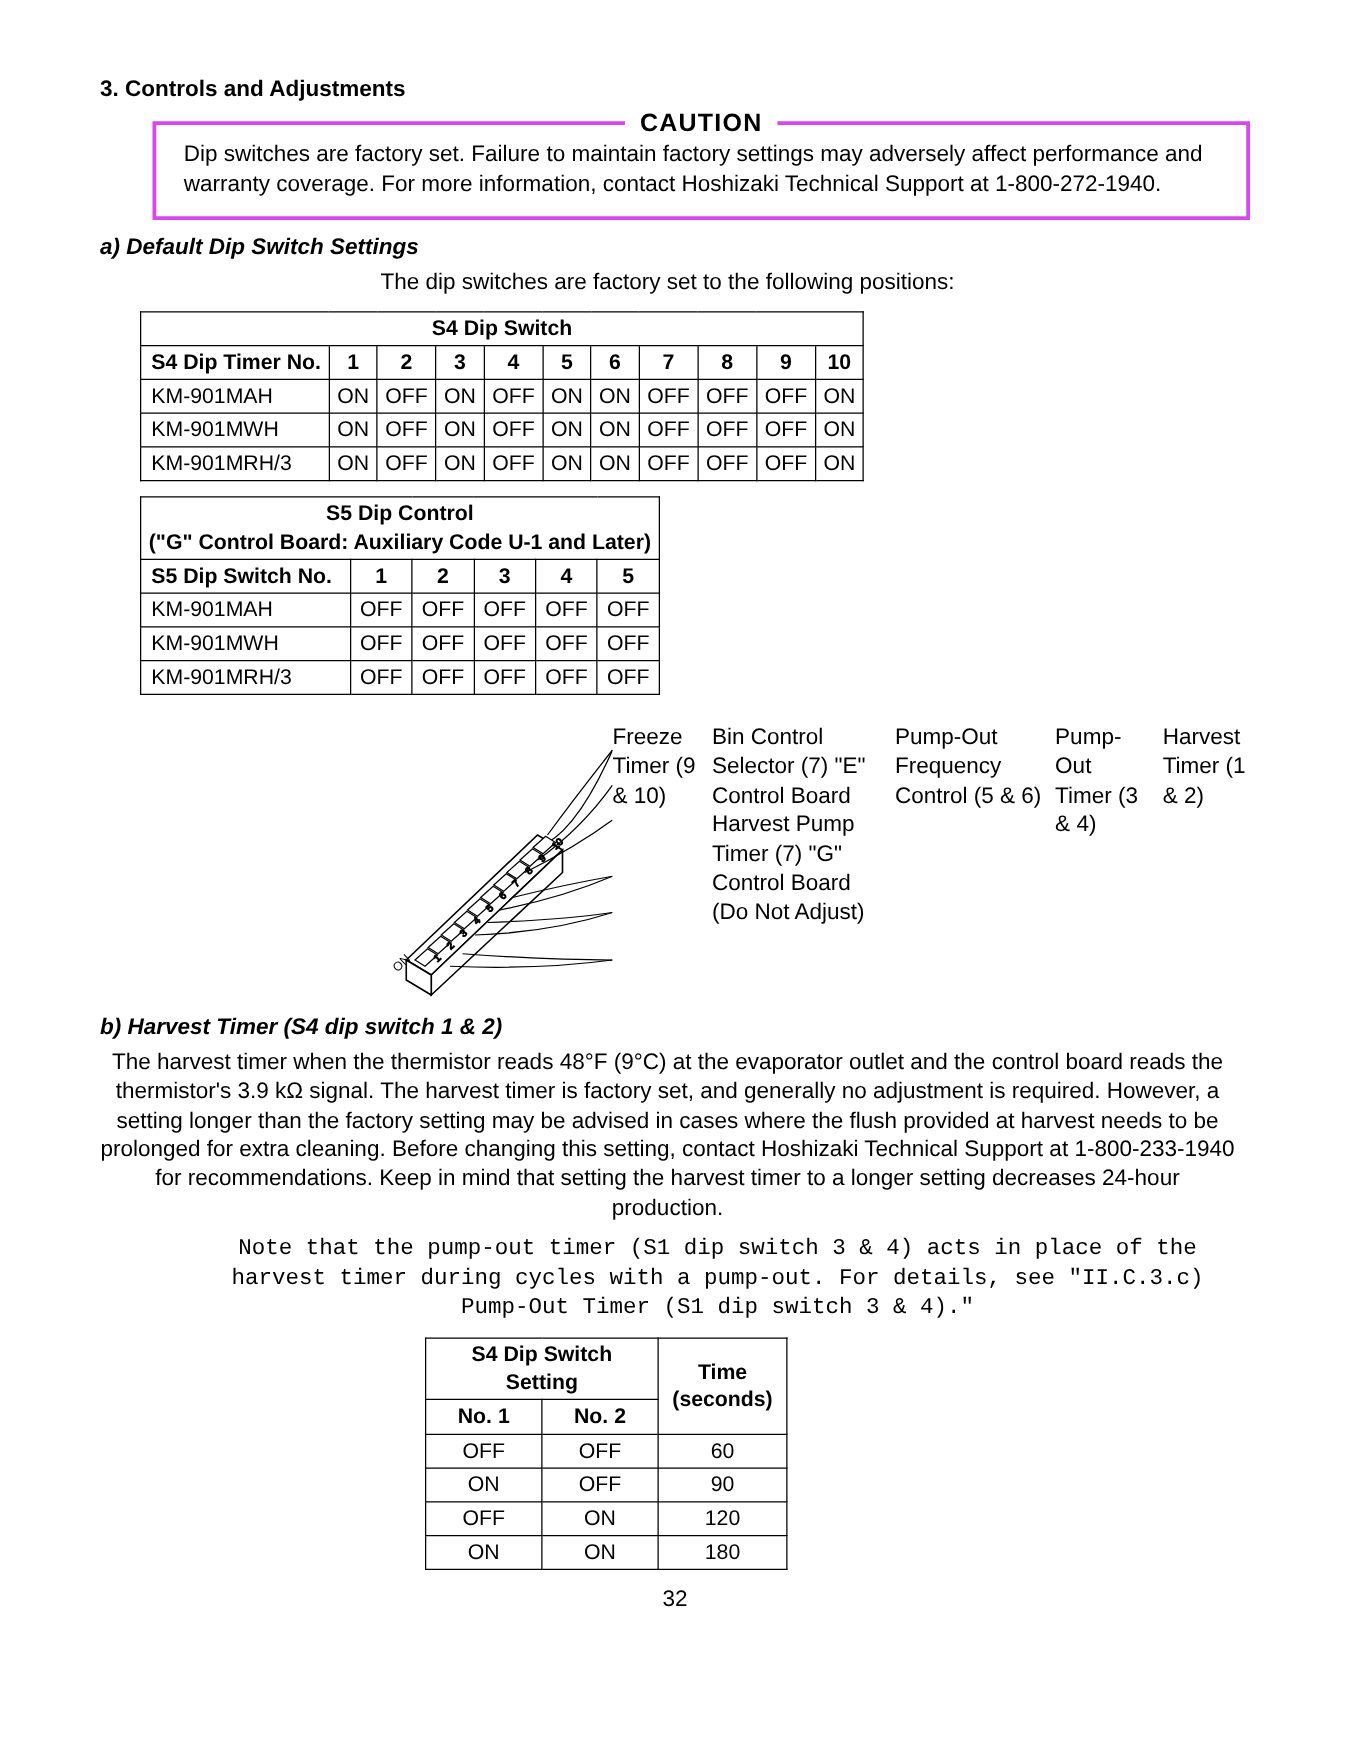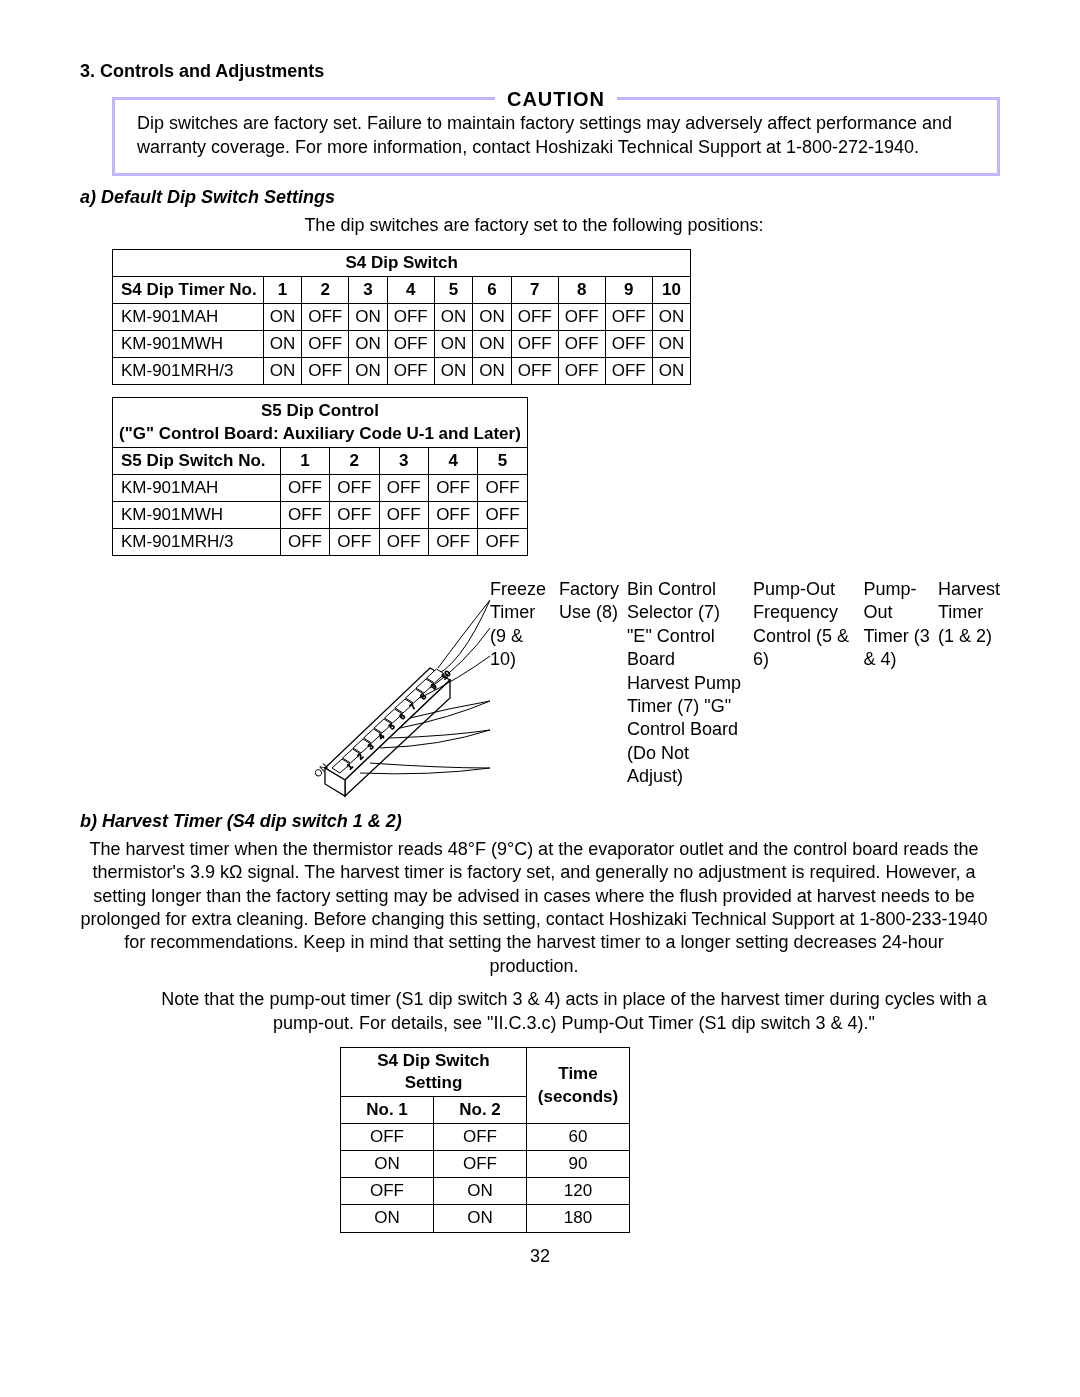--- a/index.html
+++ b/index.html
@@ -11,23 +11,23 @@
     padding: 60px 80px 40px 80px;
     width: 1080px;
     box-sizing: border-box;
     line-height: 1.3;
   }
   .section-title {
     font-weight: bold;
     margin-bottom: 14px;
   }
   .caution-box {
-    border: 3px solid #c4b5fd;
+    border: 3px solid #d946ef;
     padding: 12px 22px 14px 22px;
-    margin: 0 0 10px 32px;
+    margin: 0 0 10px 42px;
     position: relative;
   }
   .caution-heading {
     position: absolute;
     top: -14px;
     left: 50%;
     transform: translateX(-50%);
     background: #fff;
     font-weight: bold;
     font-size: 20px;
@@ -72,20 +72,21 @@
     flex: 1 1 auto;
     display: flex;
     flex-direction: row;
     gap: 8px;
     padding-top: 10px;
     font-size: 18px;
   }
   .note-indent {
     margin-left: 48px;
     text-indent: -0px;
+    font-family: Liberation Mono, monospace;
   }
   .page-num {
     text-align: center;
     margin-top: 8px;
   }
   .timer-table {
     margin-left: 260px;
   }
 </style>
 </head>
@@ -252,21 +253,20 @@
           <text x="343.5" y="132" font-size="8" transform="rotate(-44 343.5 132)">8</text>
           <polygon points="336,120 346,111 354,116 344,125"></polygon>
           <text x="354" y="122" font-size="8" transform="rotate(-44 354 122)">9</text>
           <polygon points="346.5,110 356.5,101 364.5,106 354.5,115"></polygon>
           <text x="364.5" y="112" font-size="8" transform="rotate(-44 364.5 112)">10</text>
         </g>
       </svg>
   </div>
   <div class="dip-labels">
     <div>Freeze Timer (9 &amp; 10)</div>
-    <div>Factory Use (8)</div>
     <div>
       <span>Bin Control Selector (7) "E" Control Board</span><br>
       <span>Harvest Pump Timer (7) "G" Control Board</span><br>
       <span>(Do Not Adjust)</span>
     </div>
     <div>Pump-Out Frequency Control (5 &amp; 6)</div>
     <div>Pump-Out Timer (3 &amp; 4)</div>
     <div>Harvest Timer (1 &amp; 2)</div>
   </div>
 </div>

